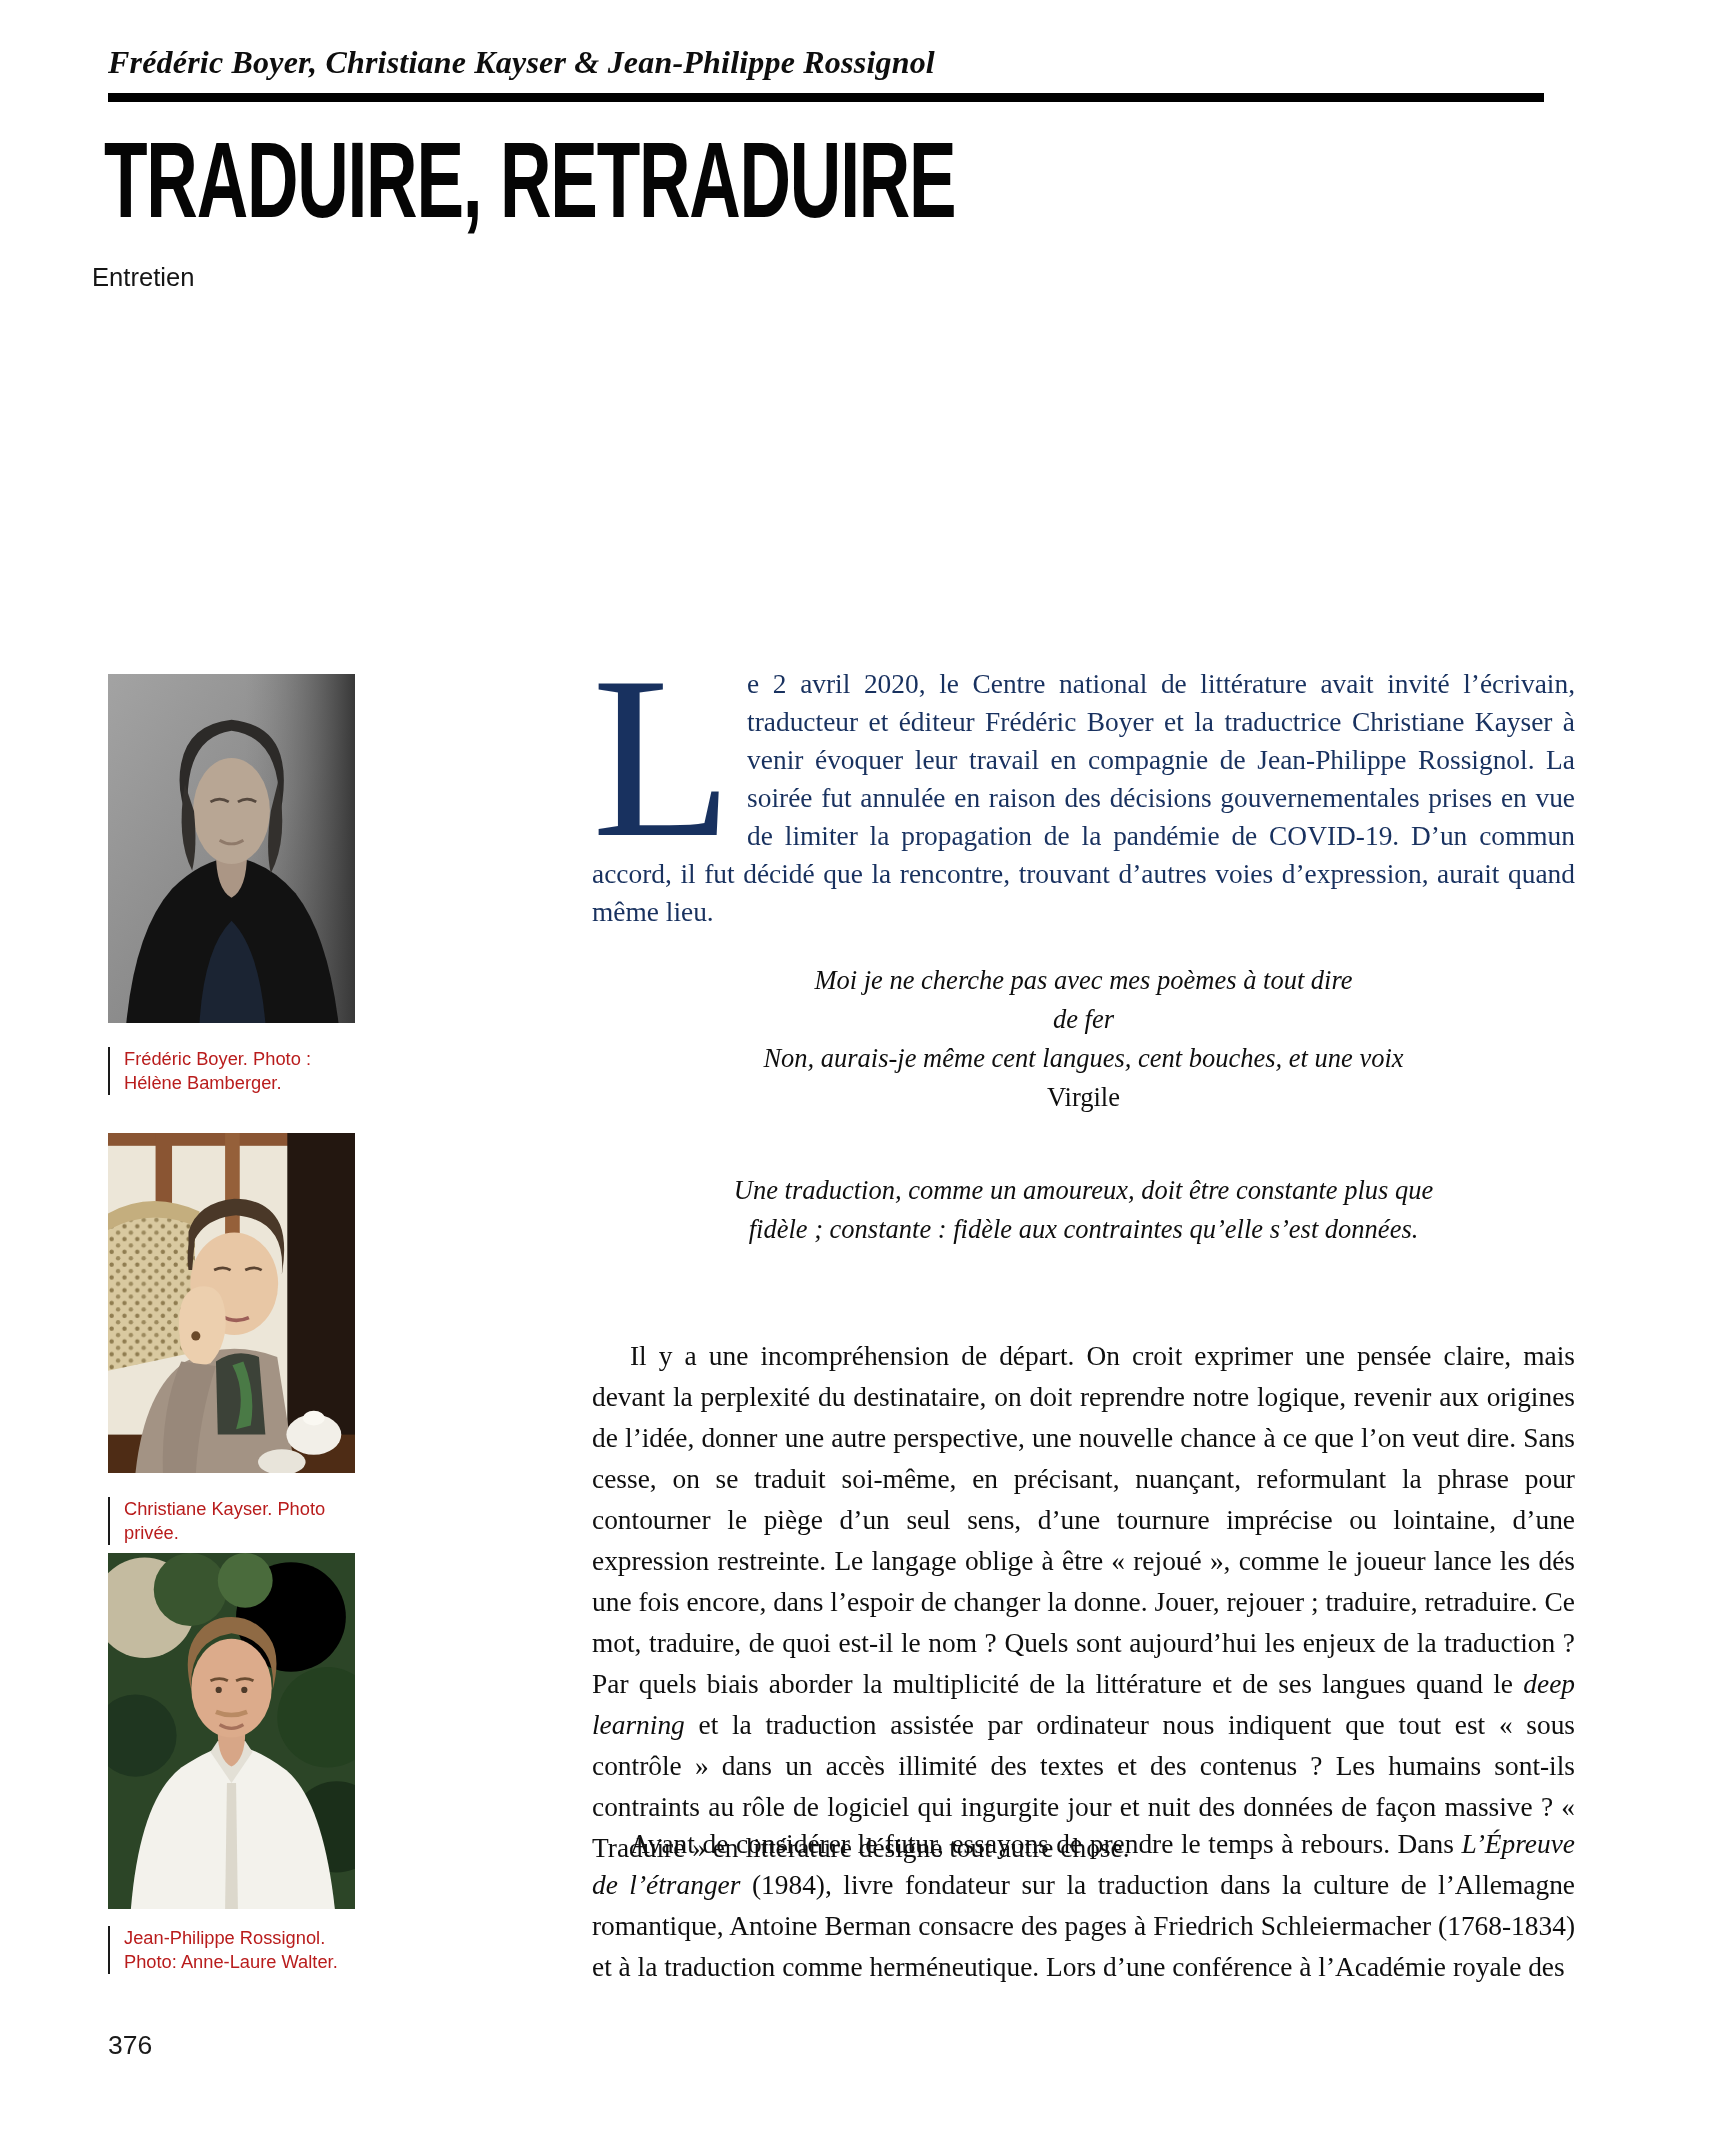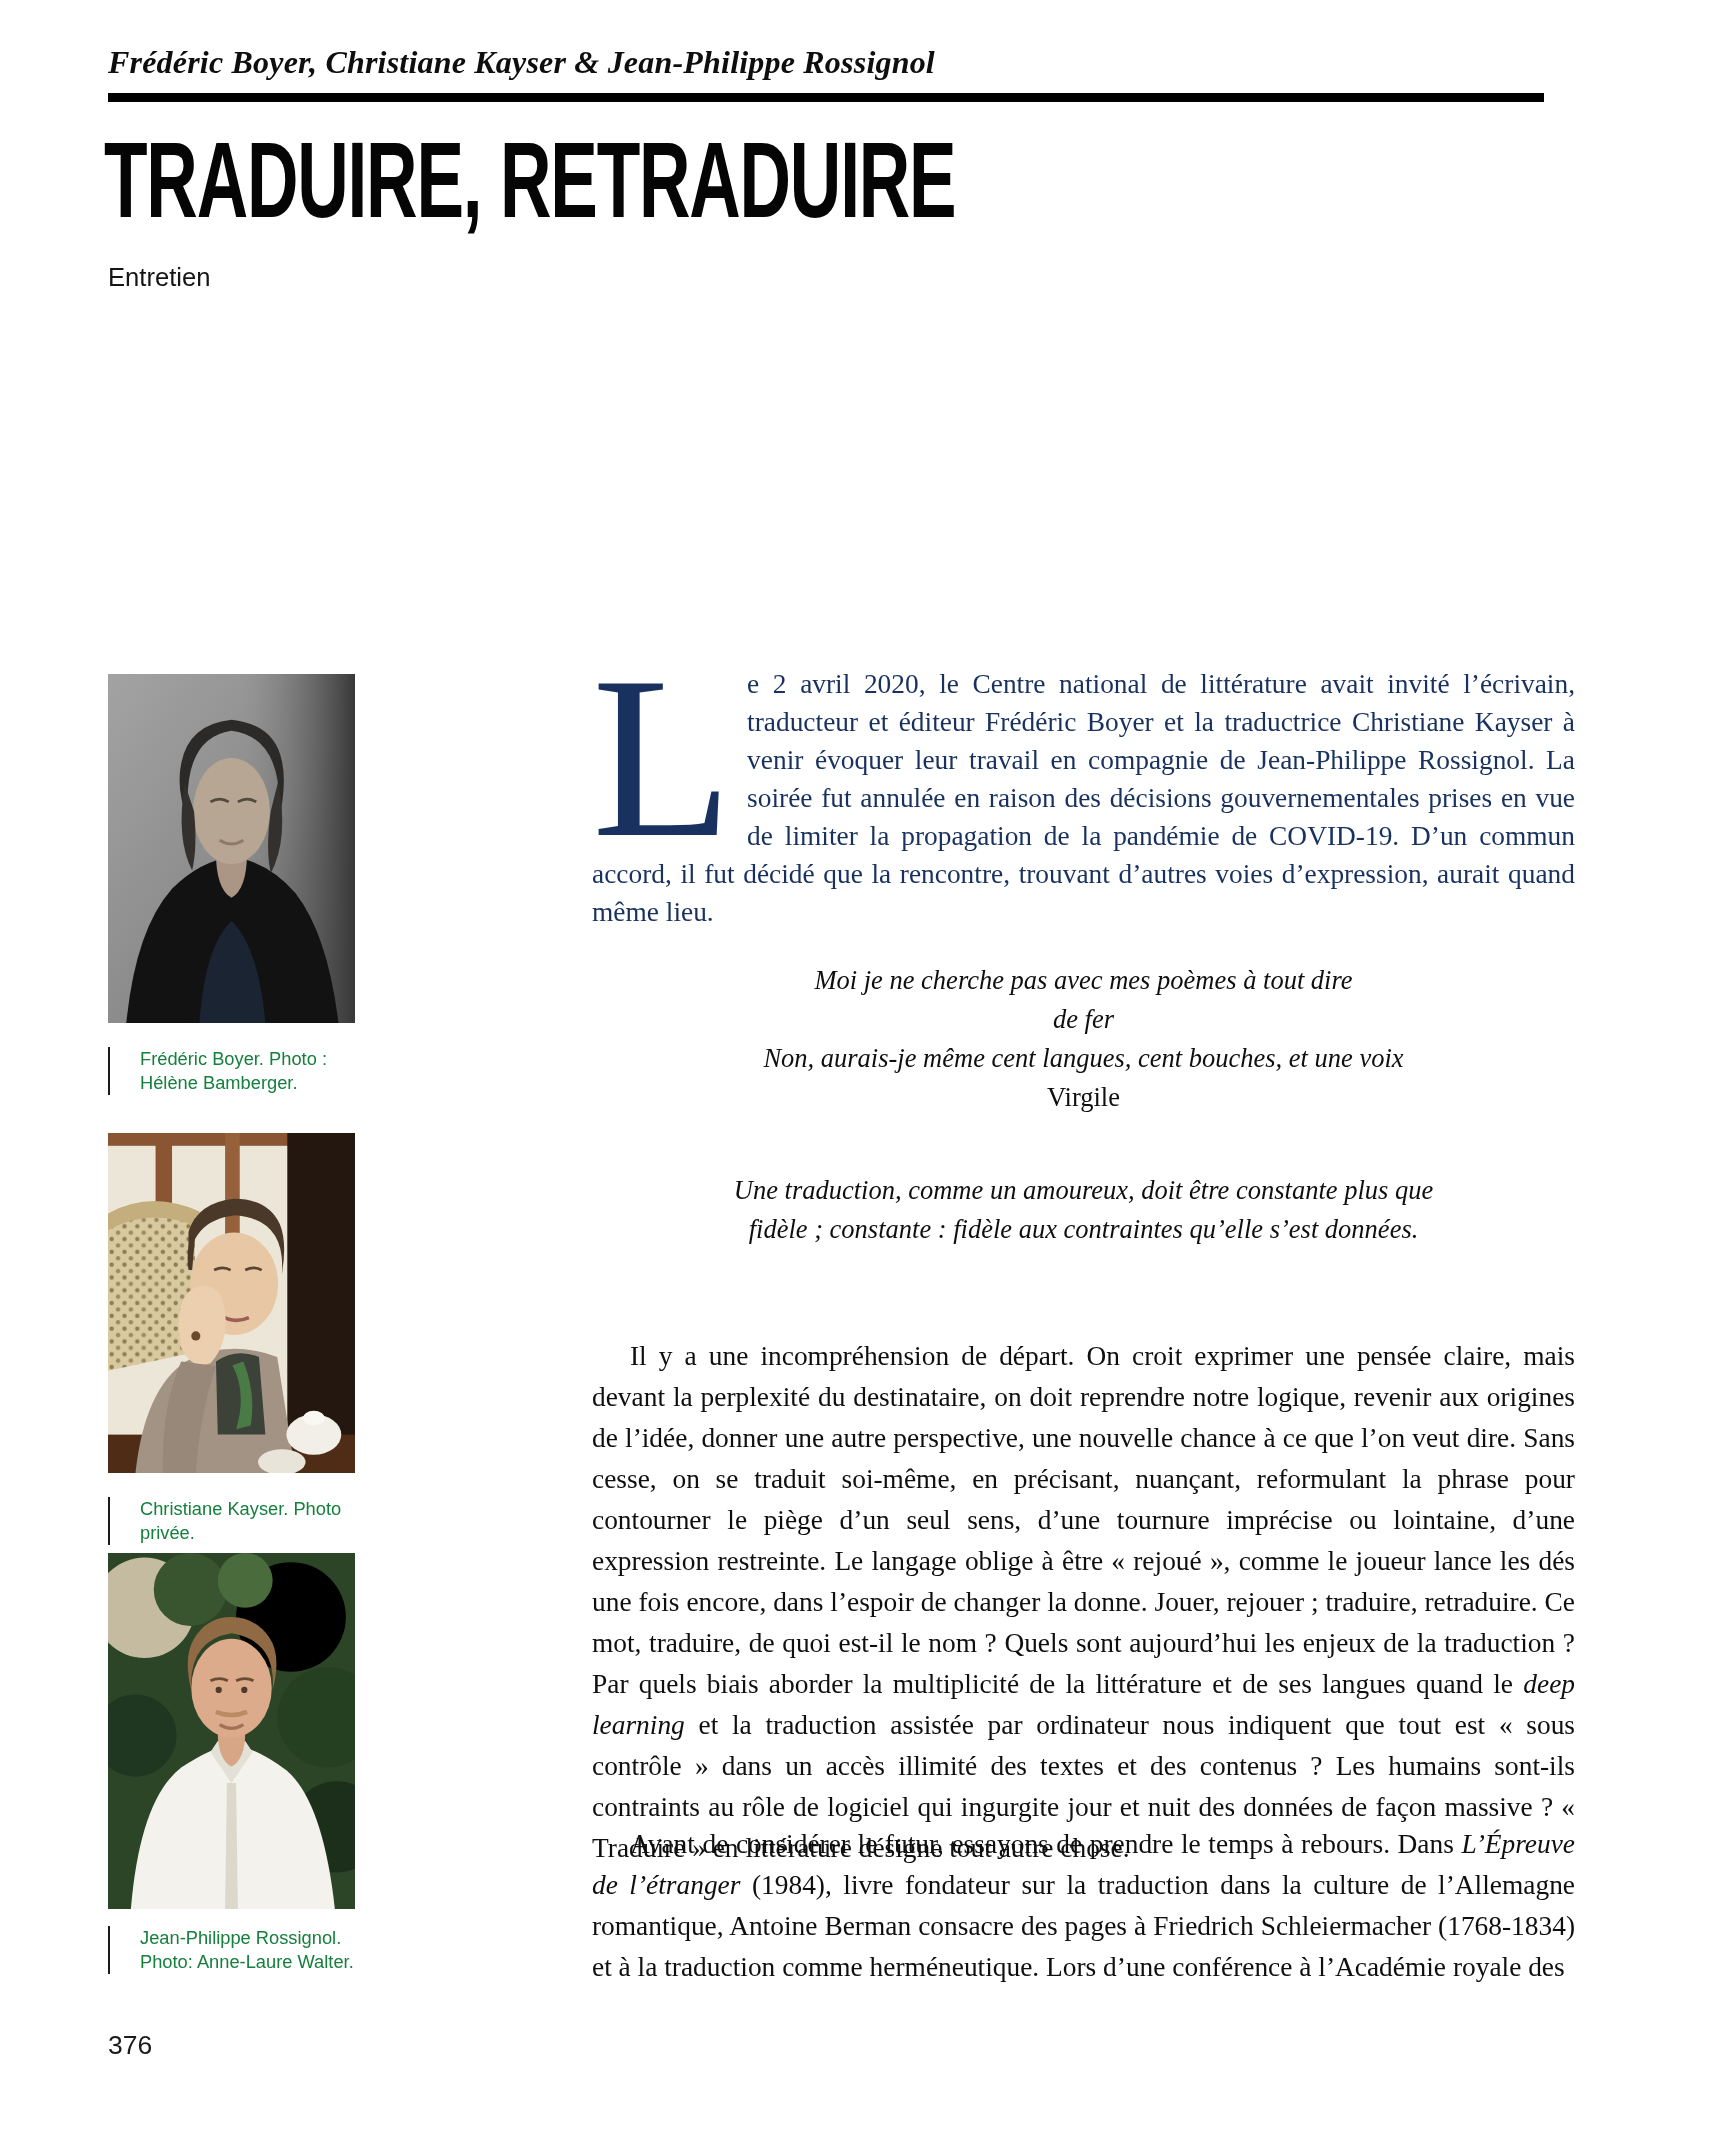--- a/index.html
+++ b/index.html
@@ -6,29 +6,29 @@
   .page{position:relative;width:1718px;height:2147px;background:#ffffff;overflow:hidden;
         font-family:"Liberation Serif",serif;color:#111;}
 
   
   .authors{position:absolute;left:108px;top:44px;font-style:italic;font-weight:bold;
            font-size:32px;color:#0e0e0e;letter-spacing:0.2px;white-space:nowrap;}
   .rule{position:absolute;left:108px;top:93px;width:1436px;height:9.1px;background:#000;}
   .page-title{position:absolute;left:104px;top:117px;font-family:"Liberation Sans",sans-serif;
               font-weight:bold;font-size:108px;letter-spacing:-1.8px;white-space:nowrap;
               transform:scaleX(0.66);transform-origin:left top;color:#050505;}
-  .genre{position:absolute;left:108px;top:263px;font-family:"Liberation Sans",sans-serif;
+  .genre{position:absolute;left:92px;top:263px;font-family:"Liberation Sans",sans-serif;
          font-size:25.6px;color:#151515;}
 
   
   .photo{position:absolute;left:108px;width:247px;display:block;}
   .photo svg{display:block;width:100%;height:100%;}
   .caption{position:absolute;left:108px;width:249px;font-family:"Liberation Sans",sans-serif;
-           font-size:18.3px;line-height:24px;color:#15803d;border-left:2.7px solid #1a1a1a;
-           padding-left:30px;}
+           font-size:18.3px;line-height:24px;color:#b91c1c;border-left:2.7px solid #1a1a1a;
+           padding-left:14px;}
   .page-number{position:absolute;left:108px;top:2030px;font-family:"Liberation Sans",sans-serif;
                font-size:26.5px;color:#1a1a1a;}
 
   
   .main-block{position:absolute;left:592px;width:983px;}
   .intro{top:665px;color:#18315f;font-size:27.4px;line-height:38px;text-align:justify;}
   .dropcap{float:left;color:#18315f;font-size:230px;line-height:172px;height:179px;
            margin:7.3px 14.6px 0 0;font-family:"Liberation Serif",serif;}
   .epigraph{font-size:26.5px;line-height:39px;text-align:center;color:#0f0f0f;}
   .epi-1{top:961px;}

